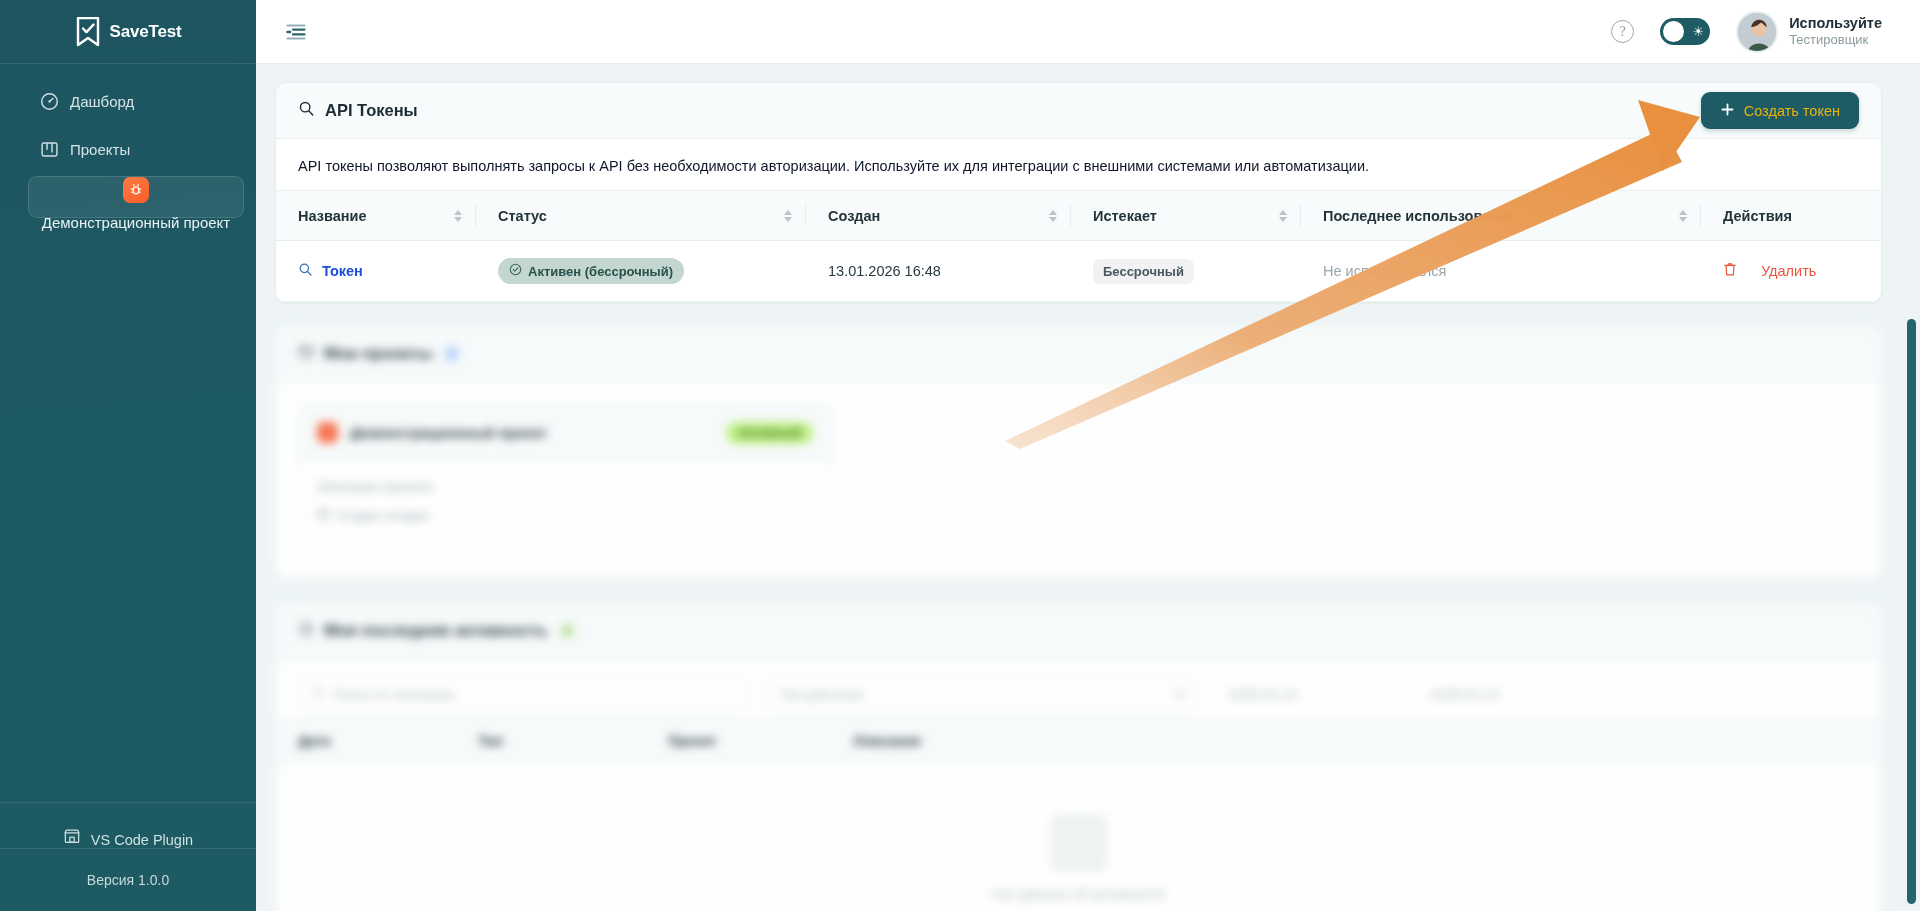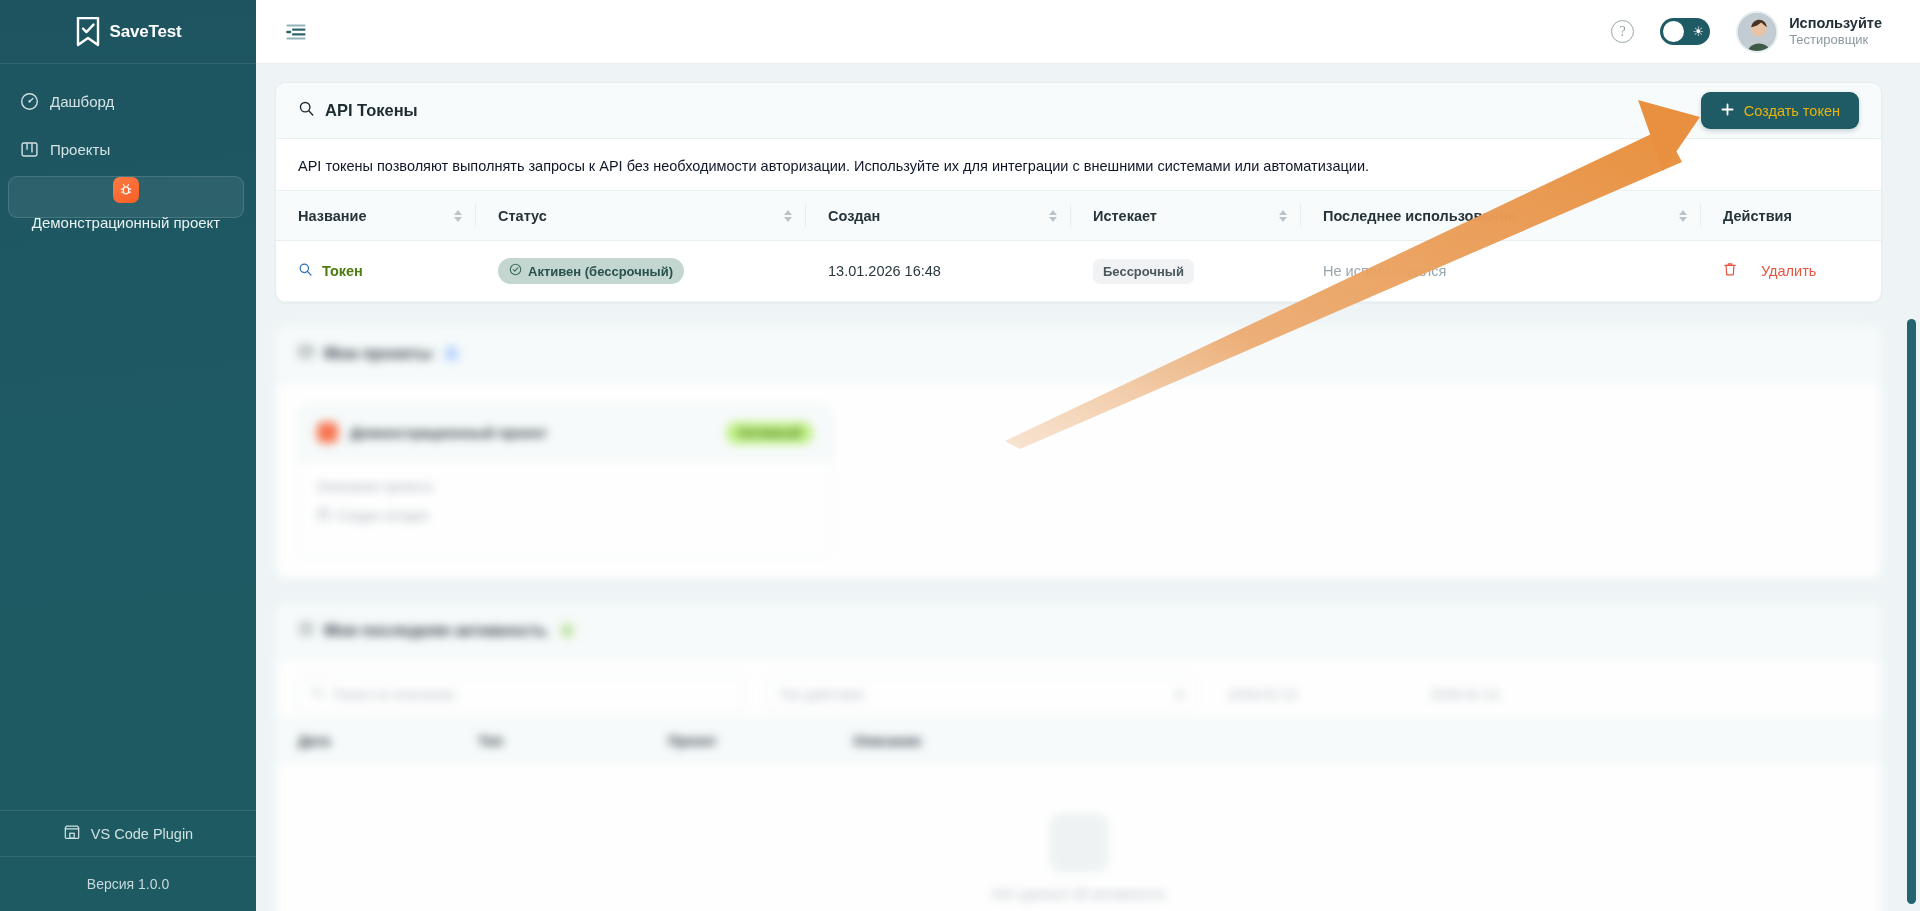--- a/index.html
+++ b/index.html
@@ -21,48 +21,48 @@
   }
   .sidebar-brand {
     height: 64px; display: flex; align-items: center; justify-content: center;
     border-bottom: 1px solid rgba(255,255,255,.10);
     gap: 9px;
   }
   .brand-mark { width: 26px; height: 30px; display: block; }
   .brand-text {
     color: #ffffff; font-size: 17px; font-weight: 700; letter-spacing: -.2px;
   }
-  .nav { padding: 16px 12px 0 8px; display: flex; flex-direction: column; gap: 6px; }
+  .nav { padding: 16px 12px 0 28px; display: flex; flex-direction: column; gap: 6px; }
   .nav-item {
     display: flex; align-items: center; gap: 11px;
     height: 42px; padding: 0 12px; border-radius: 9px;
     color: #d4e3e5; font-size: 15px; cursor: pointer;
   }
   .nav-item .ico { width: 19px; height: 19px; display: flex; align-items: center; justify-content: center; flex: 0 0 19px; }
   .nav-item .ico svg { display: block; }
   .nav-item.active {
     background: rgba(255,255,255,.07);
     border: 1px solid rgba(255,255,255,.13);
     color: #eaf2f3;
     flex-direction: column;
   }
   .proj-badge {
     width: 26px; height: 26px; flex: 0 0 26px; border-radius: 7px;
     background: linear-gradient(150deg,#ff7a45,#f75f25);
     display: flex; align-items: center; justify-content: center;
   }
   .sidebar-spacer { flex: 1 1 auto; }
   .sidebar-foot-item {
-    height: 46px; display: flex; align-items: center; justify-content: center; gap: 10px;
+    height: 46px; display: flex; align-items: flex-end; justify-content: center; gap: 10px;
     color: #cfe0e2; font-size: 14.5px;
     border-top: 1px solid rgba(255,255,255,.10);
     cursor: pointer;
   }
   .sidebar-version {
-    height: 55px; display: flex; align-items: center; justify-content: center;
+    height: 63px; display: flex; align-items: center; justify-content: center;
     color: #c7dadc; font-size: 14px;
     border-top: 1px solid rgba(255,255,255,.10);
   }
 
   
   .main { flex: 1 1 auto; height: 911px; position: relative; background: #eef4f5; overflow: hidden; }
   .topbar {
     height: 64px; background: #ffffff; display: flex; align-items: center;
     padding: 0 38px 0 28px; border-bottom: 1px solid #e8eef0;
   }
@@ -126,21 +126,21 @@
     display: flex; flex-direction: column; gap: 2px; cursor: pointer;
   }
   thead th .sorter i { width: 0; height: 0; border-left: 4.5px solid transparent; border-right: 4.5px solid transparent; display:block; }
   thead th .sorter i.up { border-bottom: 5px solid #b9c5ca; }
   thead th .sorter i.dn { border-top: 5px solid #b9c5ca; }
   thead th .divider { position: absolute; right: 0; top: 13px; bottom: 13px; width: 1px; background: #e6eef0; }
   tbody td {
     padding: 17px 0 17px 22px; font-size: 14.5px; color: #2a3840;
     border-bottom: 1px solid #eef4f5; height: 58px; white-space: nowrap;
   }
-  .tok-name { display: flex; align-items: center; gap: 9px; font-weight: 600; color: #4d7c0f; }
+  .tok-name { display: flex; align-items: center; gap: 9px; font-weight: 600; color: #1d4ed8; }
   .badge-active {
     display: inline-flex; align-items: center; gap: 6px;
     background: #c3d6d0; color: #28524b; border-radius: 13px;
     padding: 5px 11px; font-size: 13px; font-weight: 600;
   }
   .badge-neutral {
     display: inline-block; background: #f0f2f3; color: #4a585f;
     border-radius: 7px; padding: 5px 10px; font-size: 13px; font-weight: 600;
   }
   .muted { color: #9aa6ac; }

